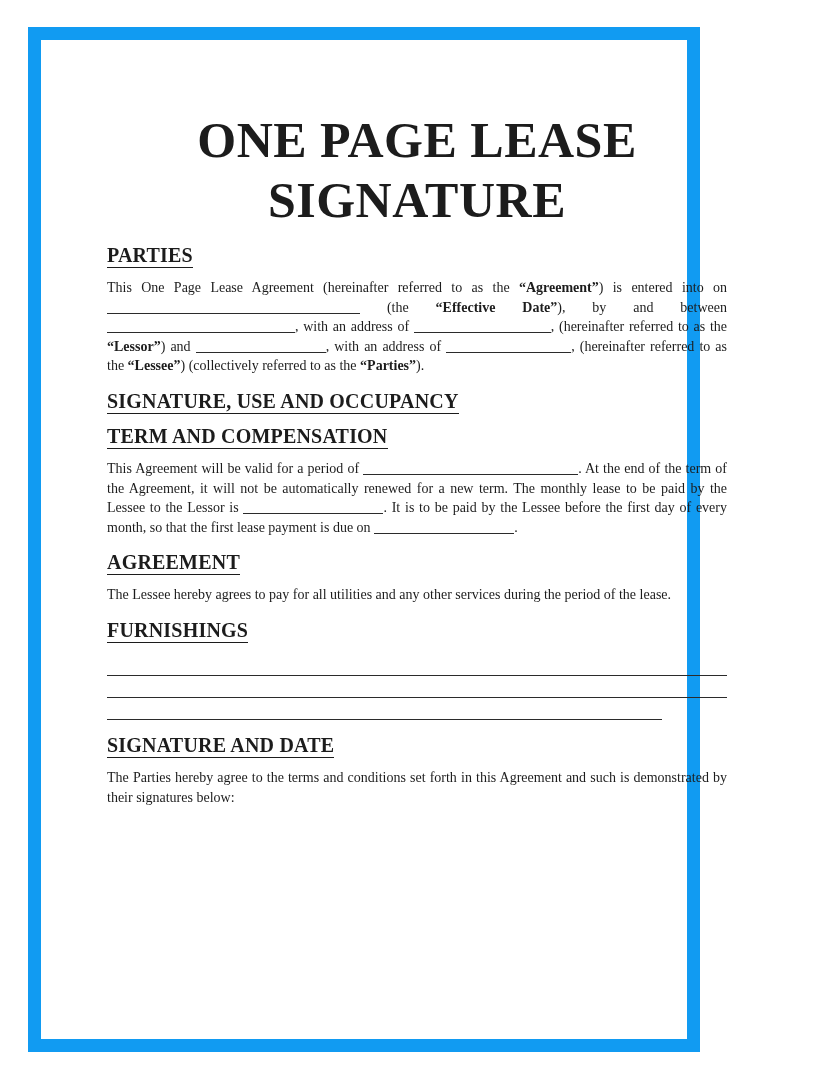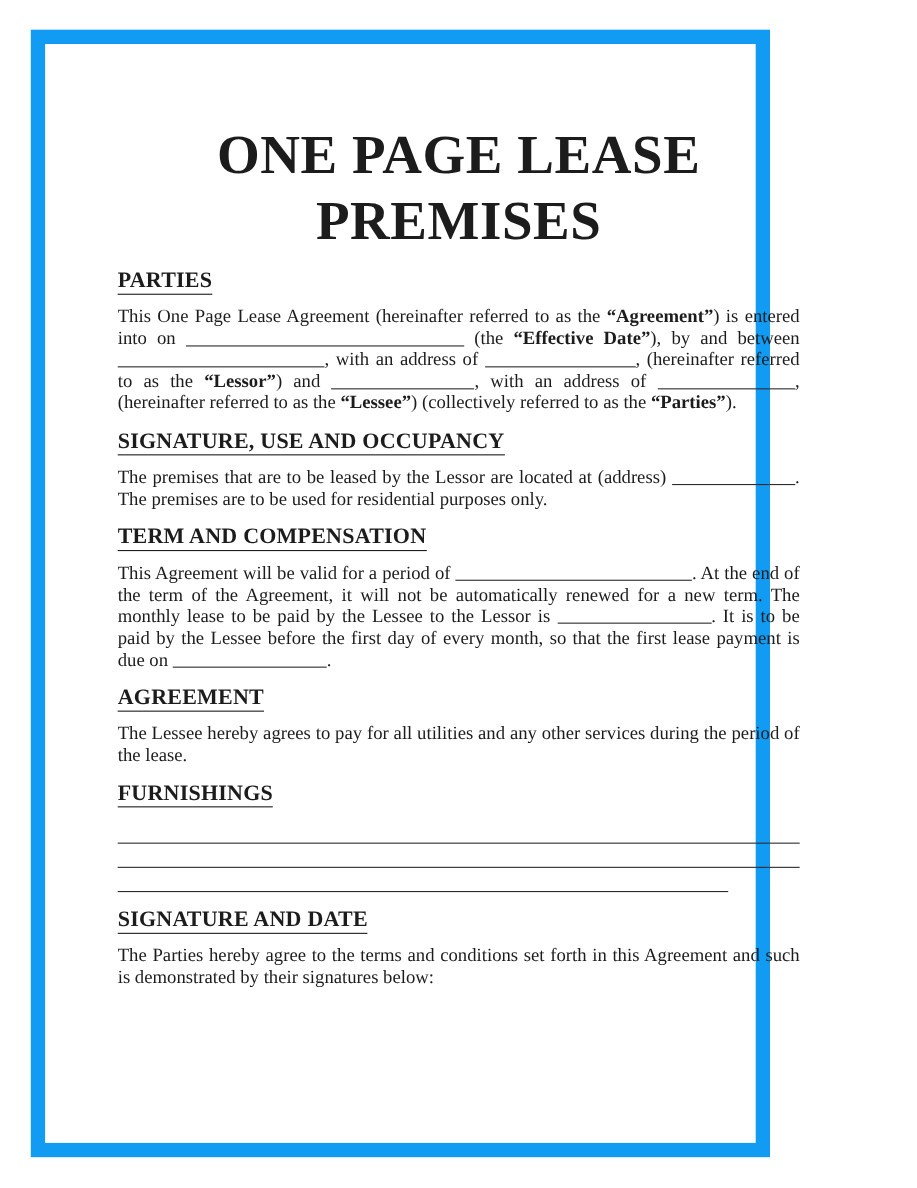--- a/index.html
+++ b/index.html
@@ -19,49 +19,48 @@
     font-size:50px;line-height:60px;letter-spacing:.5px;
   }
   .title .line{display:block;}
   .sec-heading{
     font-size:20px;line-height:20px;font-weight:bold;margin:15px 0 13px 0;
   }
   .sec-heading .hd-text{
     border-bottom:1.7px solid #1c1c1c;padding-bottom:1px;letter-spacing:.2px;
   }
   .para{
-    font-size:17px;line-height:19.6px;text-align:justify;margin:0;
+    font-size:14px;line-height:19.6px;text-align:justify;margin:0;
   }
   .para.stretch{text-align-last:justify;}
   .para strong{font-weight:bold;}
   .blank{
     display:inline-block;height:14px;vertical-align:-2px;
     border-bottom:1.5px solid #2b2b2b;
   }
   .blank-lines{margin-top:14px;}
   .blank-line{height:21px;border-bottom:1.6px solid #2b2b2b;}
 </style>
 </head>
 <body>
 
 <div class="page" style="background: rgb(255, 255, 255); color: rgb(28, 28, 28);">
   <div class="frame" style="border-color: rgb(17, 155, 242);"></div>
   <div class="content">
     <h1 class="title">
       <span class="line">ONE PAGE LEASE</span>
-      <span class="line">PREMISES</span>
+      <span class="line">SIGNATURE</span>
     </h1>
     <main id="sections">
         <section>
           <h2 class="sec-heading"><span class="hd-text">PARTIES</span></h2>
           <p class="para">This One Page Lease Agreement (hereinafter referred to as the <strong>“Agreement”</strong>) is entered into on <span class="blank" style="width: 253px;"></span> (the <strong>“Effective Date”</strong>), by and between <span class="blank" style="width: 188px;"></span>, with an address of <span class="blank" style="width: 137px;"></span>, (hereinafter referred to as the <strong>“Lessor”</strong>) and <span class="blank" style="width: 130px;"></span>, with an address of <span class="blank" style="width: 125px;"></span>, (hereinafter referred to as the <strong>“Lessee”</strong>) (collectively referred to as the <strong>“Parties”</strong>).</p>
         </section>
         <section>
           <h2 class="sec-heading"><span class="hd-text">SIGNATURE, USE AND OCCUPANCY</span></h2>
-          <p class="para">The premises that are to be leased by the Lessor are located at (address) <span class="blank" style="width: 112px;"></span>. The premises are to be used for residential purposes only.</p>
         </section>
         <section>
           <h2 class="sec-heading"><span class="hd-text">TERM AND COMPENSATION</span></h2>
           <p class="para">This Agreement will be valid for a period of <span class="blank" style="width: 215px;"></span>. At the end of the term of the Agreement, it will not be automatically renewed for a new term. The monthly lease to be paid by the Lessee to the Lessor is <span class="blank" style="width: 140px;"></span>. It is to be paid by the Lessee before the first day of every month, so that the first lease payment is due on <span class="blank" style="width: 140px;"></span>.</p>
         </section>
         <section>
           <h2 class="sec-heading"><span class="hd-text">AGREEMENT</span></h2>
           <p class="para">The Lessee hereby agrees to pay for all utilities and any other services during the period of the lease.</p>
         </section>
         <section>

